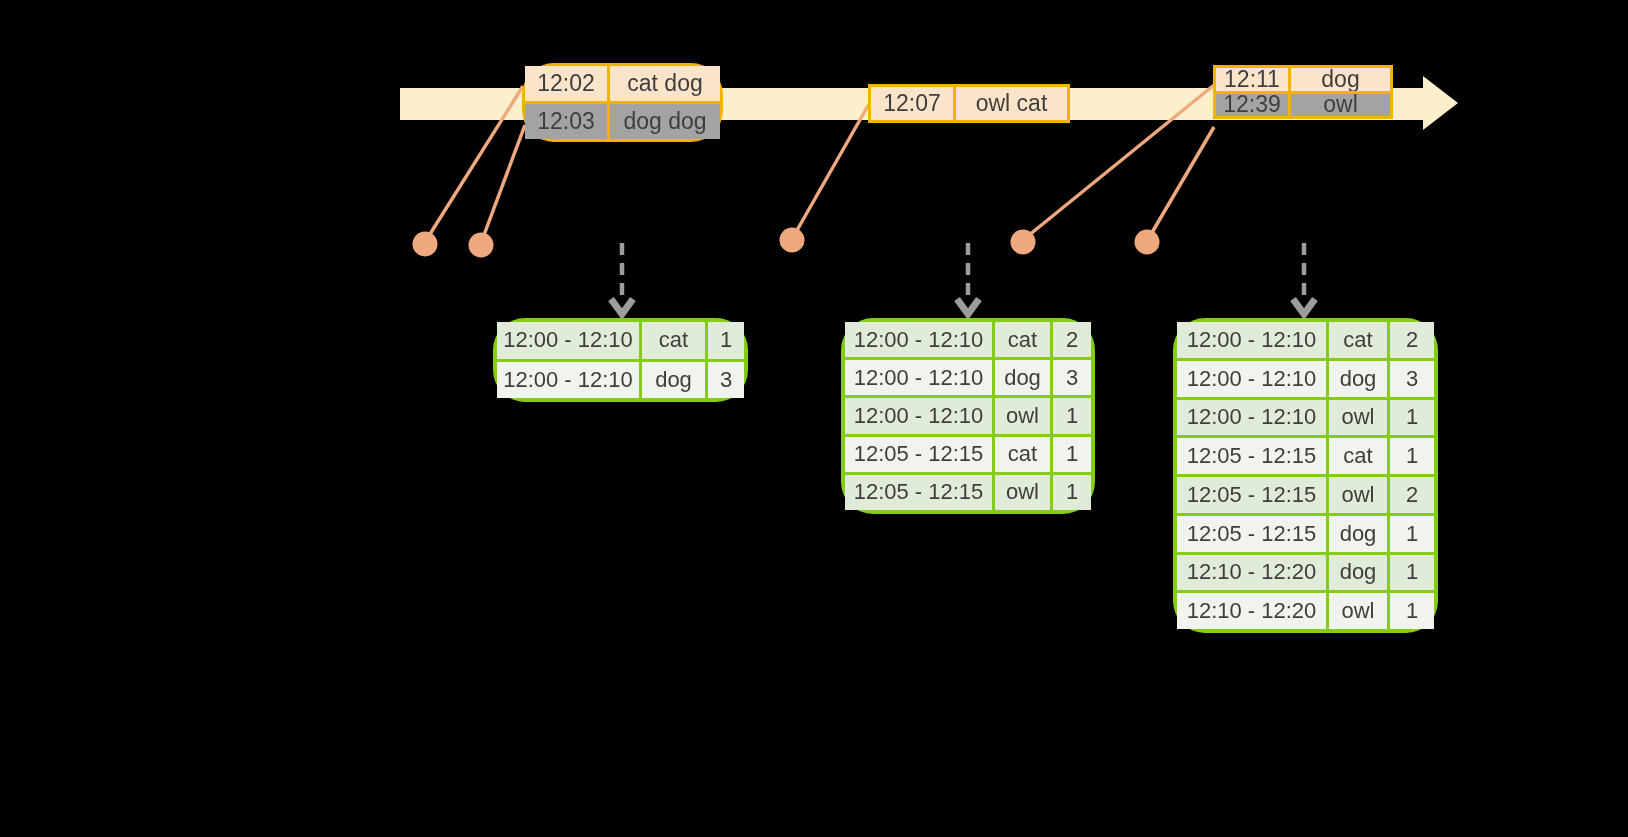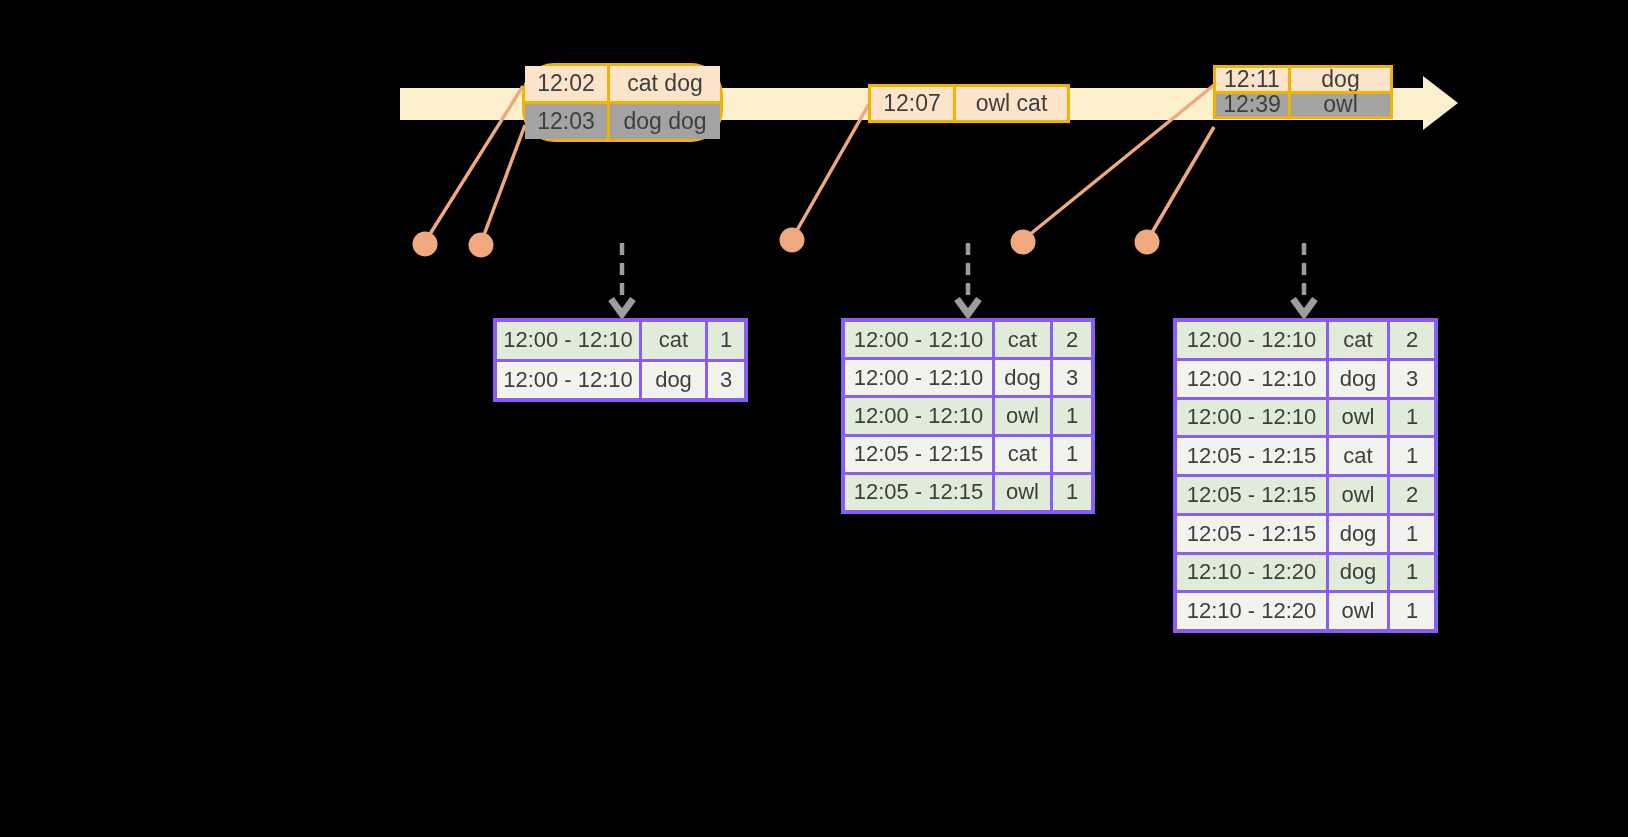--- a/index.html
+++ b/index.html
@@ -30,22 +30,23 @@
     padding: 3px;
     background: #F0B400;
     box-sizing: border-box;
   }
   
   .rtable {
     position: absolute;
     display: grid;
     gap: 3px;
     padding: 4px;
-    background: #8b5cf6;
+    background: #84cc16;
     box-sizing: border-box;
+    border-radius: 32px;
   }
   .cell {
     display: flex;
     align-items: center;
     justify-content: center;
     color: #3E3E3E;
     white-space: nowrap;
     overflow: hidden;
   }
   .etable .cell { font-size: 23px; }

